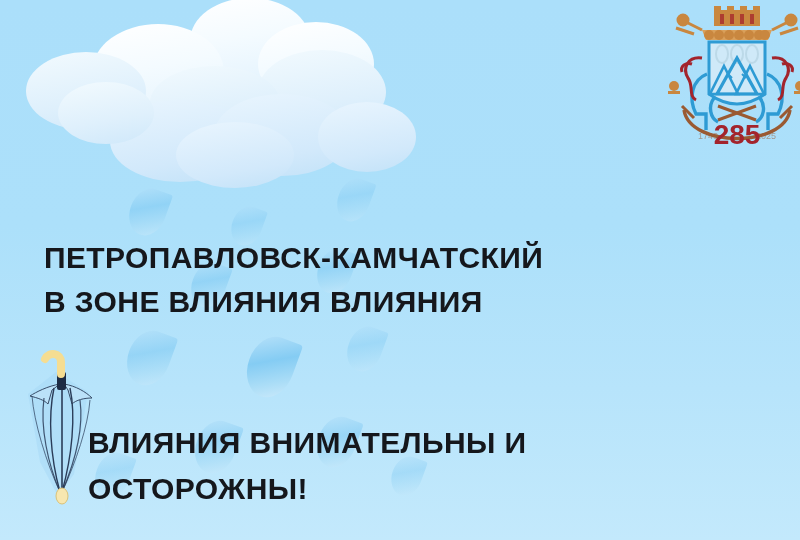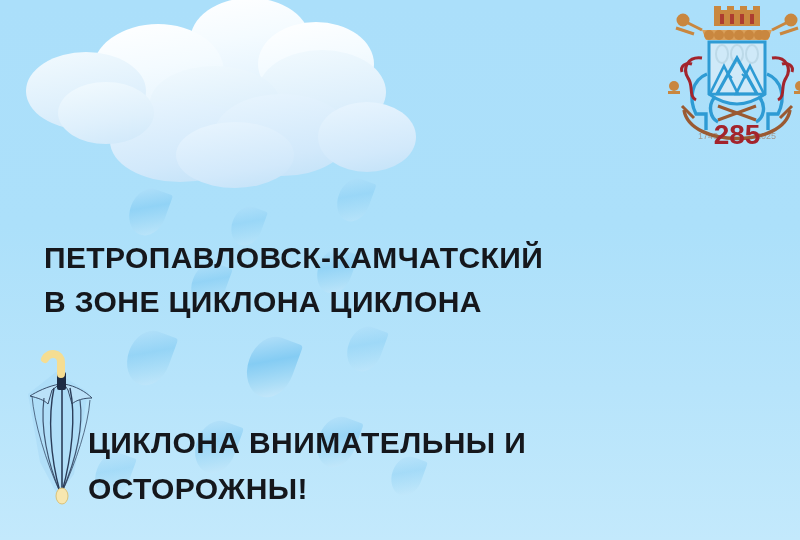--- a/index.html
+++ b/index.html
@@ -97,25 +97,25 @@
       <path d="M14,50 C16,76 28,116 42,146" stroke="#2a3c58" stroke-width="1" fill="none" opacity=".7"></path>
       <path d="M72,54 C70,80 58,116 44,146" stroke="#2a3c58" stroke-width="1" fill="none" opacity=".7"></path>
       <rect x="39" y="26" width="9" height="18" rx="2" fill="#1d2b44"></rect>
       <path d="M43,28 L43,16 C43,7 31,5 27,13" stroke="#f5dd92" stroke-width="8" fill="none" stroke-linecap="round"></path>
       <ellipse cx="44" cy="150" rx="6" ry="8" fill="#f7e7b0" stroke="#d9c27a" stroke-width="1"></ellipse>
     </svg>
   </div>
 
   <div class="headline">
     <span>ПЕТРОПАВЛОВСК-КАМЧАТСКИЙ</span>
-    <span class="l2">В ЗОНЕ ЦИКЛОНА ЦИКЛОНА</span>
+    <span class="l2">В ЗОНЕ ВЛИЯНИЯ ВЛИЯНИЯ</span>
   </div>
 
   <div class="subline">
-    <span>ЦИКЛОНА ВНИМАТЕЛЬНЫ И</span>
+    <span>ВЛИЯНИЯ ВНИМАТЕЛЬНЫ И</span>
     <span class="l2">ОСТОРОЖНЫ!</span>
   </div>
 
   <div class="emblem">
     <svg width="150" height="162" viewBox="0 0 150 162">
 
       <g>
         <rect x="52" y="8" width="46" height="16" fill="#c9873f"></rect>
         <rect x="52" y="4" width="7" height="7" fill="#c9873f"></rect>
         <rect x="65" y="4" width="7" height="7" fill="#c9873f"></rect>

